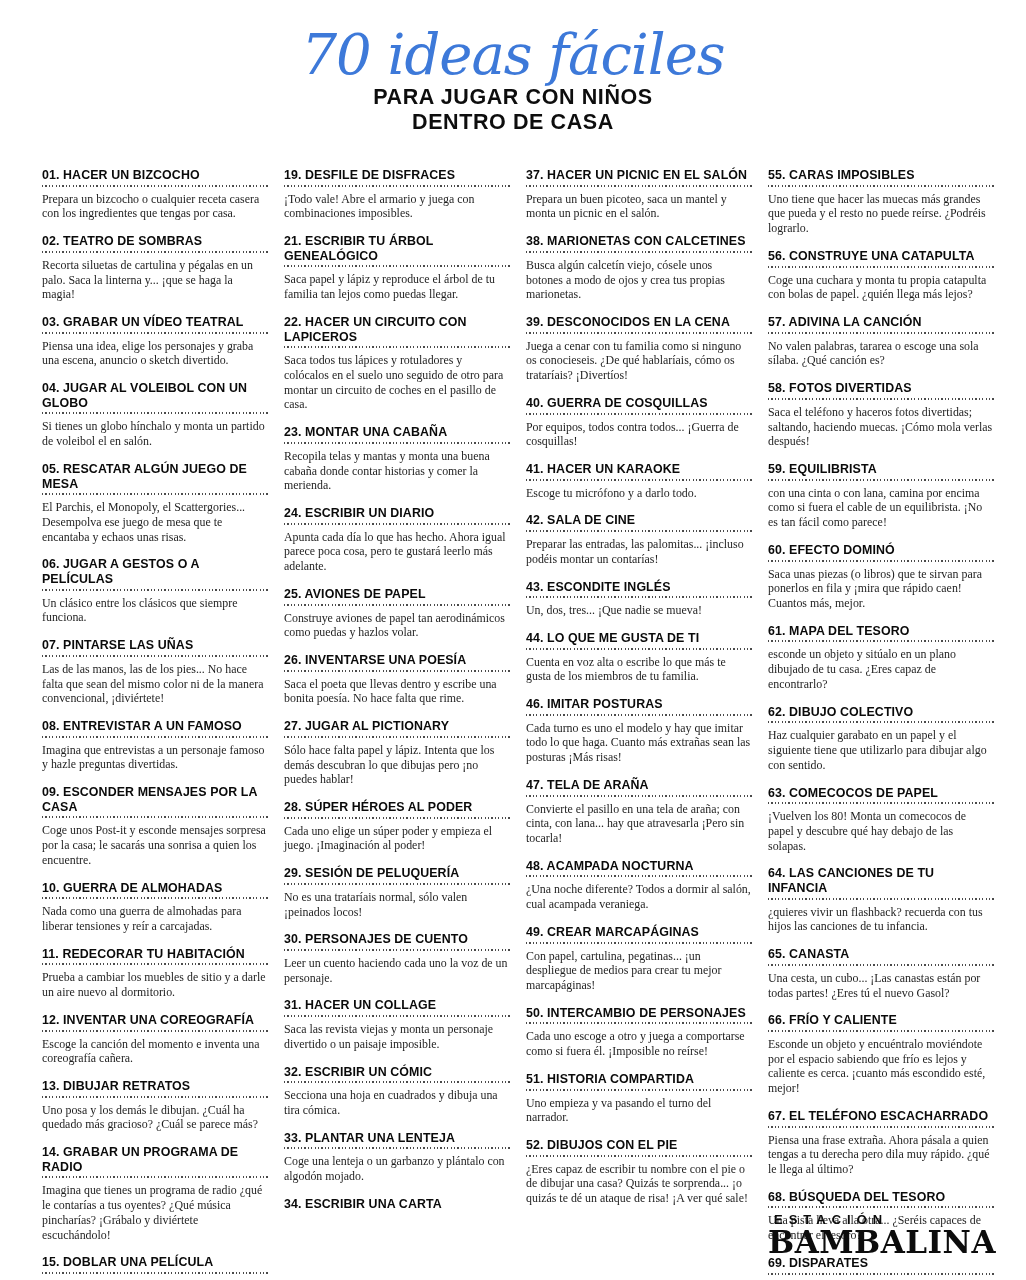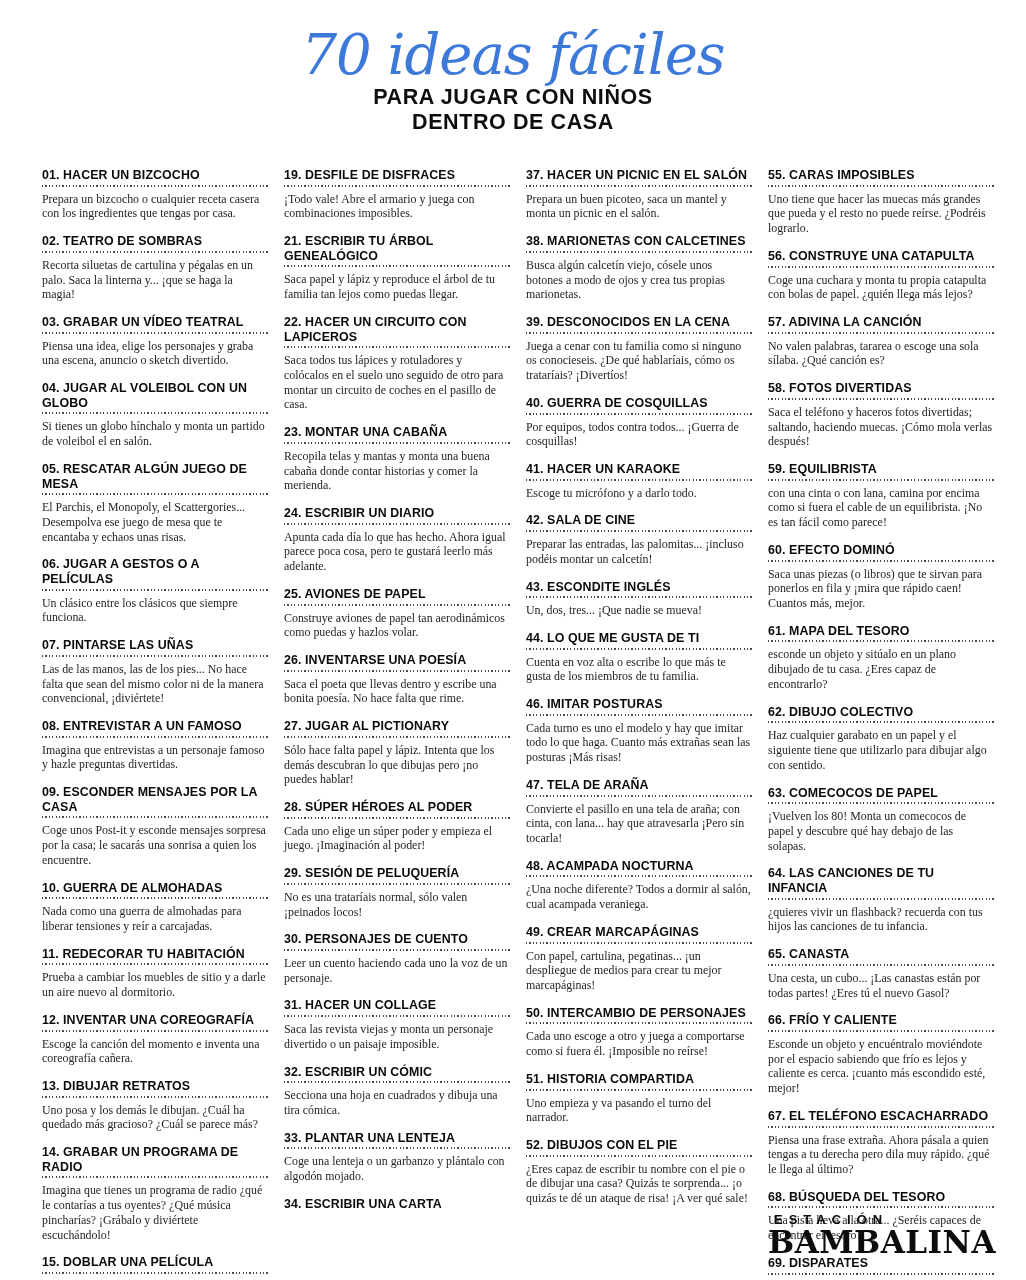--- a/index.html
+++ b/index.html
@@ -318,21 +318,21 @@
 
   <div class="item">
     <span class="item-title">41. HACER UN KARAOKE</span>
     <div class="dotted-rule"></div>
     <span class="item-desc">Escoge tu micrófono y a darlo todo.</span>
   </div>
 
   <div class="item">
     <span class="item-title">42. SALA DE CINE</span>
     <div class="dotted-rule"></div>
-    <span class="item-desc">Preparar las entradas, las palomitas... ¡incluso podéis montar un calcetín!</span>
+    <span class="item-desc">Preparar las entradas, las palomitas... ¡incluso podéis montar un contarías!</span>
   </div>
 
   <div class="item">
     <span class="item-title">43. ESCONDITE INGLÉS</span>
     <div class="dotted-rule"></div>
     <span class="item-desc">Un, dos, tres... ¡Que nadie se mueva!</span>
   </div>
 
   <div class="item">
     <span class="item-title">44. LO QUE ME GUSTA DE TI</span>

